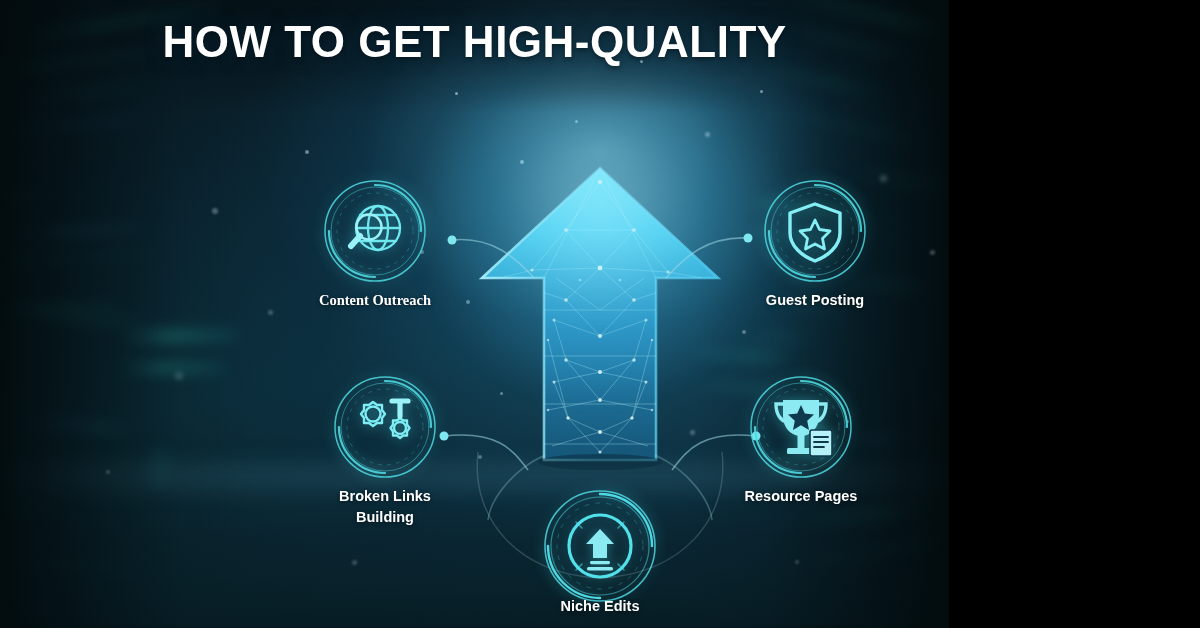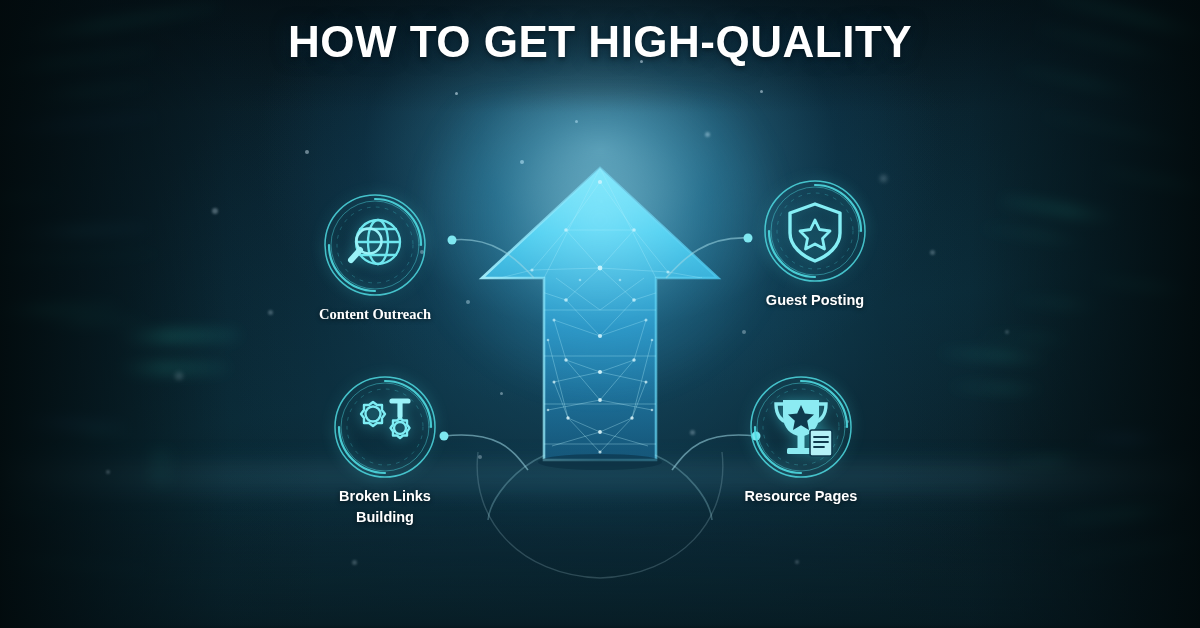--- a/index.html
+++ b/index.html
@@ -5,21 +5,21 @@
   * { margin:0; padding:0; box-sizing:border-box; }
   html, body {
     width:1200px; height:628px;
     background:#000;
     font-family:"Liberation Sans", sans-serif;
     overflow:hidden;
   }
 
   #stage {
     position:relative;
-    width:1200px; height:628px;
+    width:949px; height:628px;
     overflow:hidden;
     background:#d946ef;
   }
 
   
   .bg-base {
     position:absolute; inset:0;
     background:
       radial-gradient(ellipse 430px 330px at 600px 150px, rgba(150,230,255,0.50) 0%, rgba(80,190,235,0.30) 28%, rgba(25,95,135,0.16) 55%, rgba(8,35,55,0.0) 80%),
       radial-gradient(ellipse 560px 420px at 600px 330px, rgba(28,95,128,0.55) 0%, rgba(14,55,78,0.35) 50%, rgba(5,22,34,0.0) 85%),
@@ -271,21 +271,21 @@
         <circle cx="78" cy="250" r="1.3" opacity=".6"></circle>
         <circle cx="182" cy="250" r="1.3" opacity=".6"></circle>
         <circle cx="110" cy="120" r="1.3" opacity=".6"></circle>
         <circle cx="150" cy="120" r="1.3" opacity=".6"></circle>
       </g>
 
       <ellipse cx="130" cy="302" rx="62" ry="8" fill="#0a2c3e" opacity="0.55"></ellipse>
     </svg>
   </div>
 
-  <div class="node" style="left:322px; top:192px;font-family:Liberation Serif, serif;">
+  <div class="node" style="left:322px; top:178px;font-family:Liberation Serif, serif;">
     <div class="ring-box">
       <svg width="106" height="106" viewBox="0 0 106 106">
         <g fill="none" stroke="#4fd9e0" stroke-linecap="round">
           <circle cx="53" cy="53" r="50" stroke-opacity="0.85" stroke-width="1.5"></circle>
           <circle cx="53" cy="53" r="44" stroke-opacity="0.45" stroke-width="1"></circle>
           <path d="M53,7 A46,46 0 0,1 99,53" stroke-opacity="0.9" stroke-width="2.2"></path>
           <path d="M53,99 A46,46 0 0,1 7,53" stroke-opacity="0.9" stroke-width="2.2"></path>
           <circle cx="53" cy="53" r="38" stroke-opacity="0.3" stroke-width="0.9" stroke-dasharray="3 6"></circle>
         </g>
         <g fill="none" stroke="#6fe7ef" stroke-width="2.3" stroke-linecap="round" stroke-linejoin="round">
@@ -370,14 +370,35 @@
           <rect x="62" y="56" width="22" height="26" rx="2" fill="#b5f1f7" stroke="#0f3a4e" stroke-width="1.6"></rect>
           <g stroke="#0f3a4e" stroke-width="1.8" stroke-linecap="round">
             <path d="M66,63 H80 M66,68 H80 M66,73 H76"></path>
           </g>
         </g>
       </svg>
     </div>
     <div class="node-label" style="top:112px;">Resource Pages</div>
   </div>
 
+  <div class="node" style="left:542px; top:488px;">
+    <div class="ring-box">
+      <svg width="116" height="116" viewBox="0 0 116 116">
+        <g fill="none" stroke="#52e0ea" stroke-linecap="round">
+          <circle cx="58" cy="58" r="55" stroke-opacity="0.80" stroke-width="1.6"></circle>
+          <circle cx="58" cy="58" r="49" stroke-opacity="0.50" stroke-width="1.2"></circle>
+          <path d="M58,6 A52,52 0 0,1 110,58" stroke-opacity="0.95" stroke-width="2.4"></path>
+          <path d="M58,110 A52,52 0 0,1 6,58" stroke-opacity="0.95" stroke-width="2.4"></path>
+          <circle cx="58" cy="58" r="43" stroke-opacity="0.30" stroke-width="0.9" stroke-dasharray="4 7"></circle>
+          <circle cx="58" cy="58" r="31" stroke-opacity="1" stroke-width="3.2"></circle>
+          <path d="M34,34 L40,40 M82,34 L76,40 M34,82 L40,76 M82,82 L76,76" stroke-opacity="0.55" stroke-width="1.6"></path>
+        </g>
+        <g fill="#8cebf2">
+          <path d="M58,41 L72,56 H65 V70 H51 V56 H44 Z"></path>
+          <rect x="48" y="73" width="20" height="3.2" rx="1.4"></rect>
+          <rect x="45" y="79" width="26" height="3.6" rx="1.6"></rect>
+        </g>
+      </svg>
+    </div>
+    <div class="node-label" style="top:108px;">Niche Edits</div>
+  </div>
 
 </div>
 
 </body></html>

